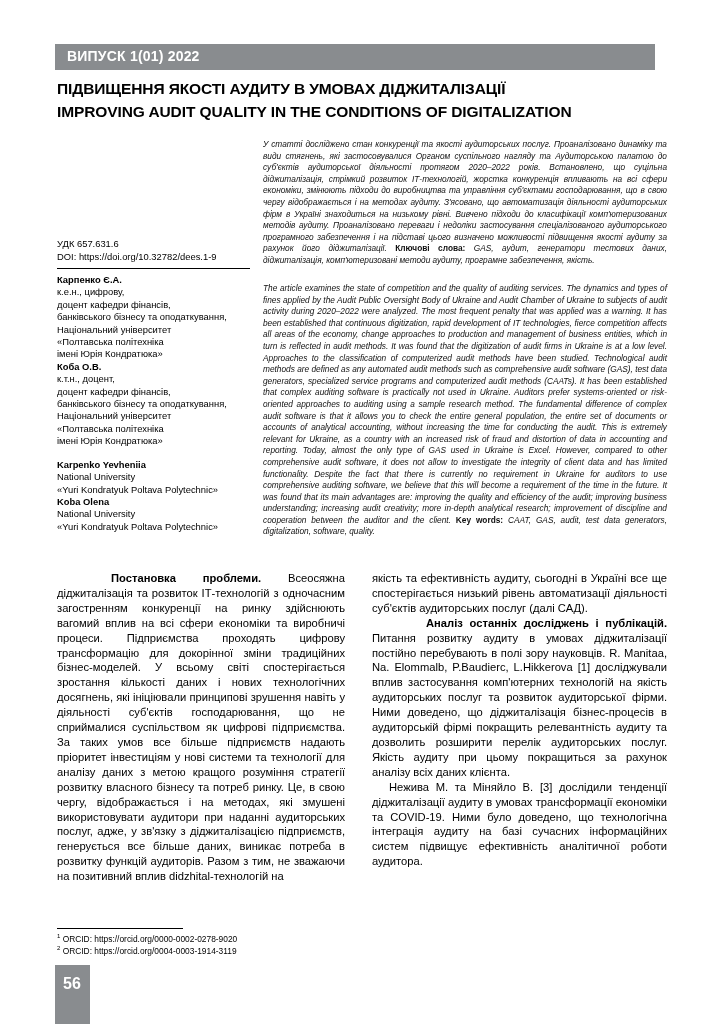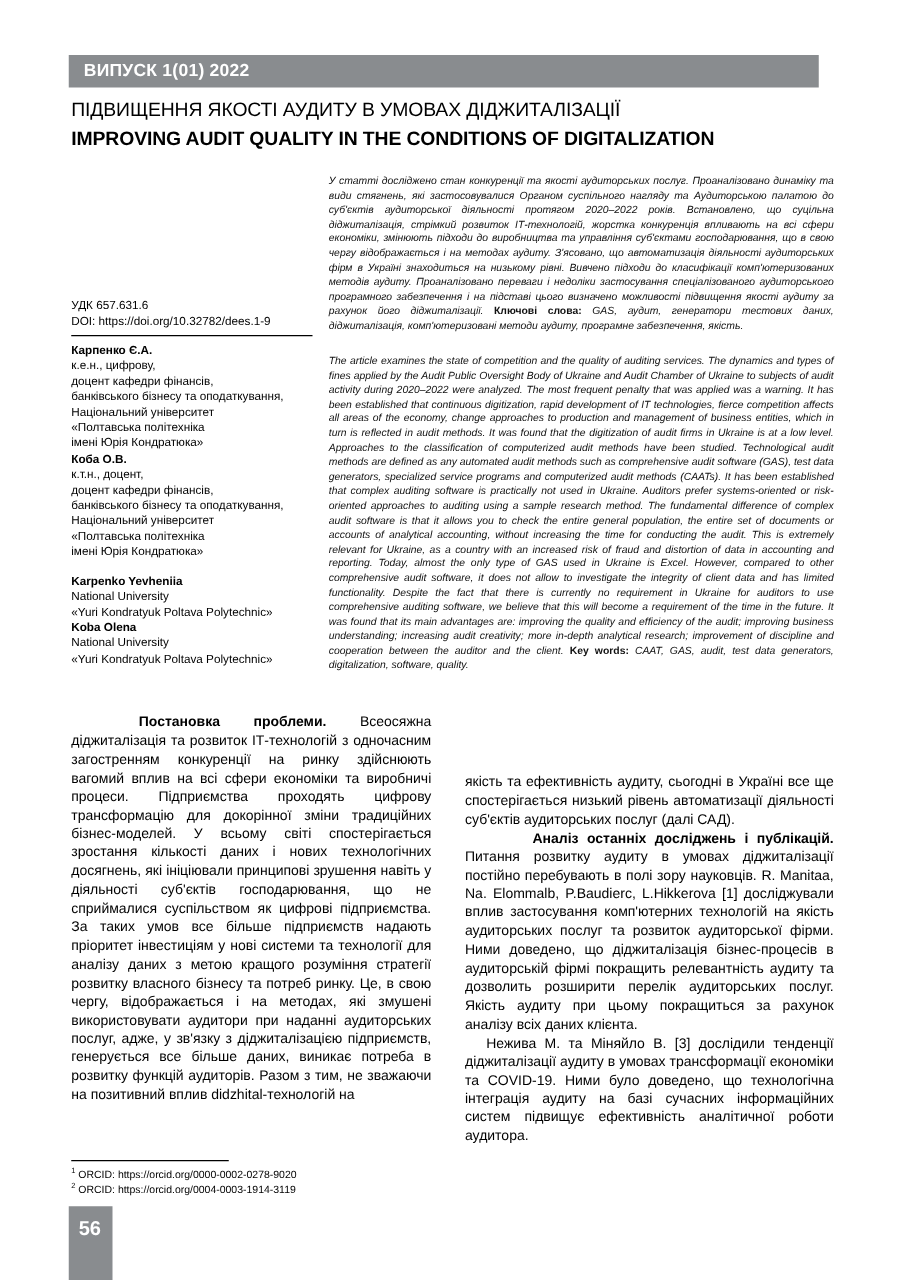--- a/index.html
+++ b/index.html
@@ -40,21 +40,21 @@
     color: #ffffff;
     letter-spacing: 0.2px;
     white-space: nowrap;
   }
   .title-ua {
     position: absolute;
     left: 57px;
     top: 80px;
     width: 610px;
     font-size: 15.5px;
-    font-weight: normal;
+    font-weight: bold;
     letter-spacing: -0.1px;
     white-space: nowrap;
   }
   .title-en {
     position: absolute;
     left: 57px;
     top: 103px;
     width: 610px;
     font-size: 15.5px;
     font-weight: bold;
@@ -135,21 +135,20 @@
     text-align: justify;
   }
   .body-col-right {
     position: absolute;
     left: 372px;
     top: 571px;
     width: 295px;
     font-size: 11.2px;
     line-height: 14.9px;
     text-align: justify;
-    margin-top: 48px;
   }
   .body-col-left p, .body-col-right p {
     margin: 0;
     text-indent: 17px;
   }
   .run-in {
     font-weight: bold;
     padding-left: 37px;
   }
 

